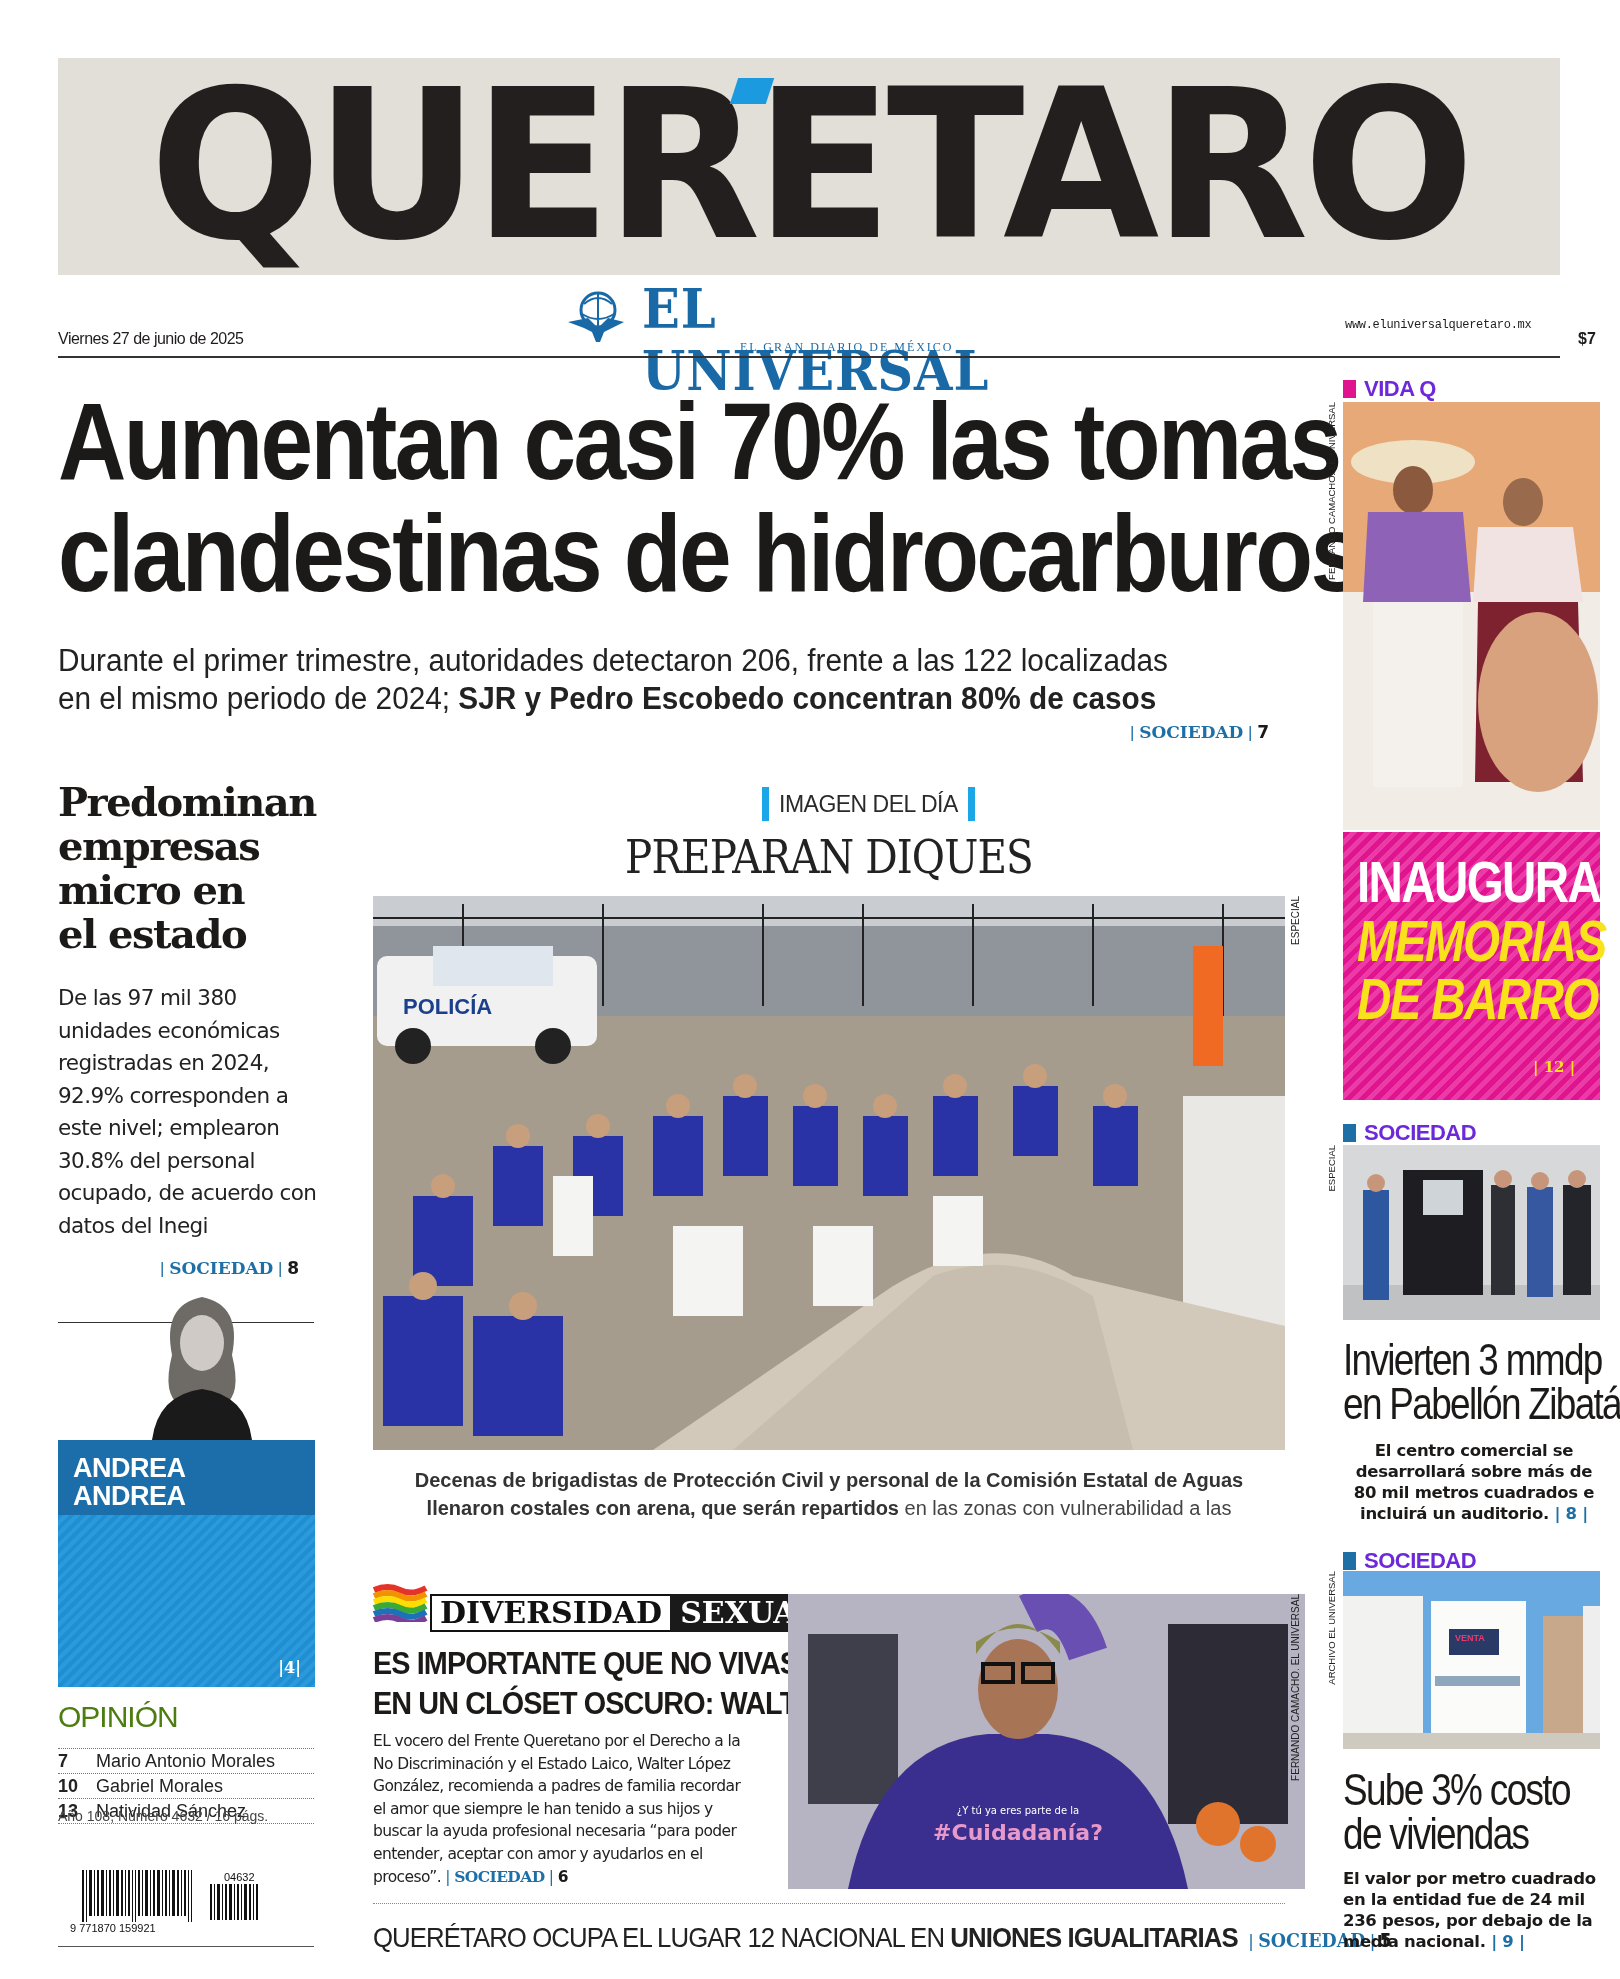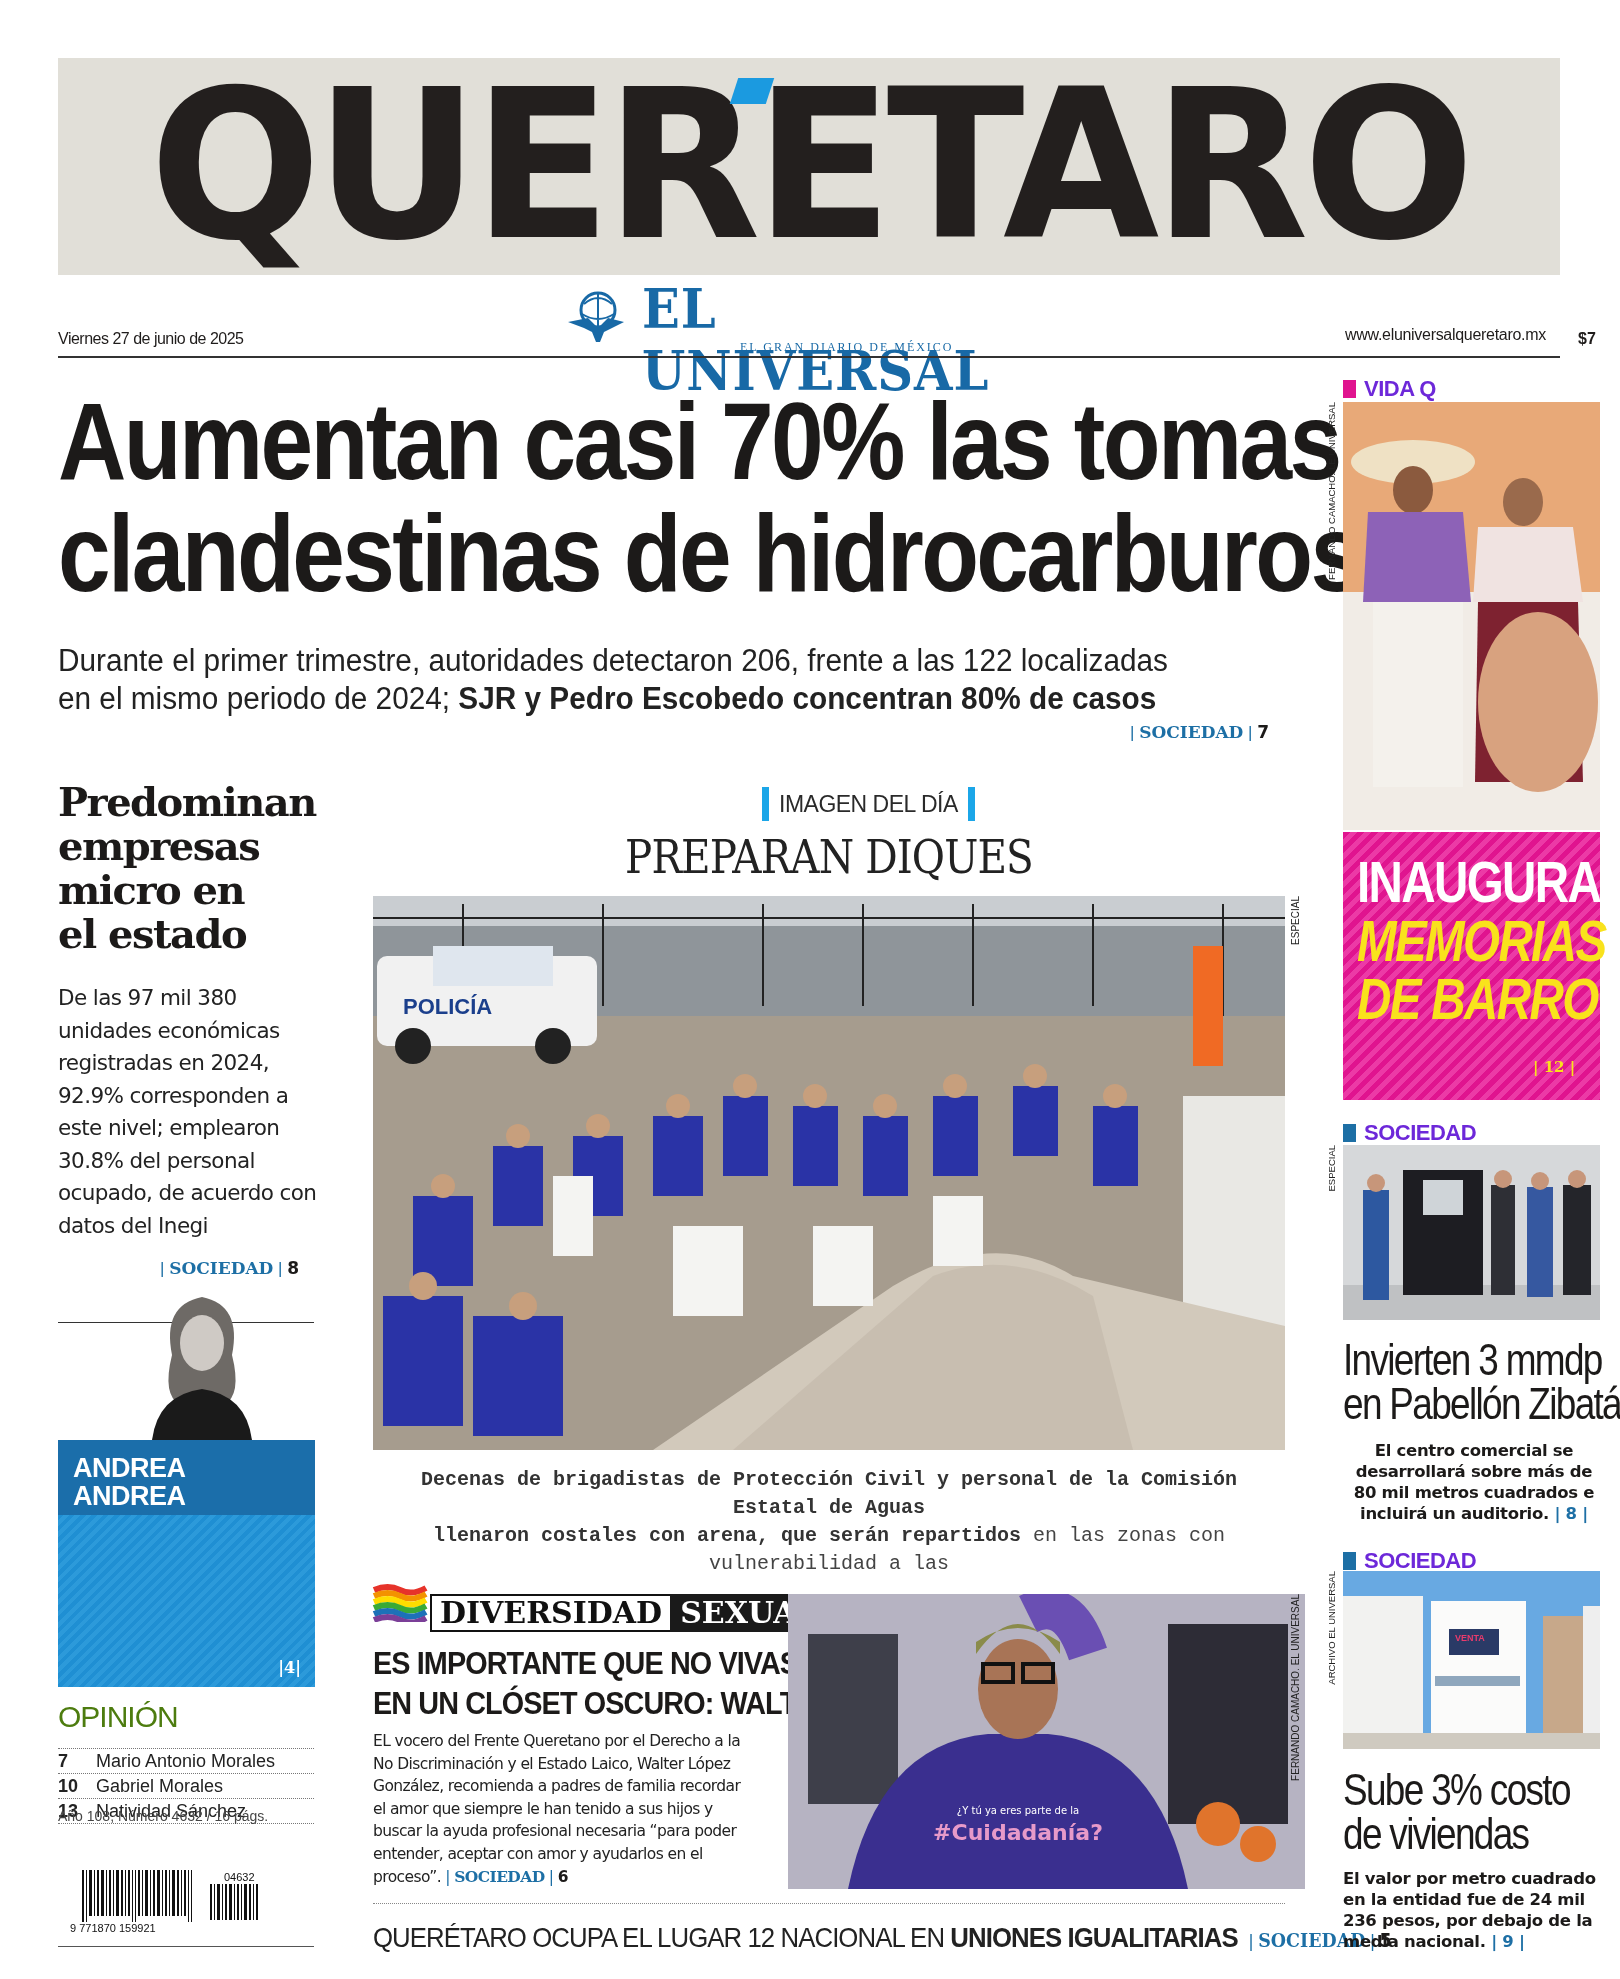--- a/index.html
+++ b/index.html
@@ -10,21 +10,21 @@
   #masthead { left:58px; top:58px; width:1502px; height:217px; background:#e1dfd8; }
   #masthead-title { position:absolute; left:0; right:0; top:8px; text-align:center; font-family:"DejaVu Sans","Liberation Sans", sans-serif; font-weight:bold; font-size:206px; letter-spacing:-6px; line-height:200px; color:#231f1e; transform:scaleX(0.98); }
   #accent { position:absolute; left:676px; top:20px; width:36px; height:26px; background:#1b9ae0; transform:skewX(-18deg); }
 
   #eu-logo { left:560px; top:284px; width:540px; height:70px; }
   #eu-name { position:absolute; left:82px; top:-6px; font-family:"DejaVu Serif", serif; font-weight:bold; font-size:54px; color:#1869a6; letter-spacing:1px; line-height:62px; transform:scaleX(0.92); transform-origin:left; }
   #eu-tag { position:absolute; left:180px; top:56px; font-family:"Liberation Serif", serif; font-size:12px; letter-spacing:2px; color:#1869a6; }
   #eu-globe { position:absolute; left:6px; top:4px; width:60px; height:56px; }
 
   #dateline { left:58px; top:330px; font-size:16px; letter-spacing:-0.5px; }
-  #website { left:1345px; top:326px; font-size:16px; letter-spacing:-0.3px; }
+  #website { left:1345px; top:318px; font-size:12px; letter-spacing:-0.3px;font-family:Liberation Mono, monospace; }
   #price { left:1578px; top:330px; font-size:16px; font-weight:bold; }
   #top-rule { left:58px; top:356px; width:1502px; height:2px; background:#333; }
 
   
   #headline { left:58px; top:385px; width:1240px; font-family:"Liberation Sans Narrow","Liberation Sans", sans-serif; font-weight:bold; font-size:110px; line-height:112px; letter-spacing:-3px; color:#1c1a19; transform:scaleX(0.86); transform-origin:left top; white-space:nowrap; }
   #dek { left:58px; top:642px; width:1240px; font-family:"Liberation Sans Narrow","Liberation Sans", sans-serif; font-size:31px; line-height:38px; color:#222; transform:scaleX(0.96); transform-origin:left top; white-space:nowrap; }
   #dek b { font-weight:bold; }
   .sect { font-family:"DejaVu Serif", serif; font-weight:bold; color:#1d6fa5; }
   .pipe { color:#1d6fa5; font-weight:normal; }
   .pg { font-family:"DejaVu Sans", sans-serif; font-weight:bold; color:#1c1a19; }
@@ -51,21 +51,21 @@
   #barcode { left:70px; top:1870px; width:230px; height:66px; }
   #bottom-left-rule { left:58px; top:1946px; width:256px; height:1px; background:#555; }
 
   
   #idd { left:762px; top:786px; height:36px; display:flex; align-items:center; gap:10px; }
   .idd-bar { width:7px; height:34px; background:#1ba6e8; }
   #idd-label { font-family:"Liberation Sans Narrow","Liberation Sans", sans-serif; font-size:23px; color:#2a2a2a; letter-spacing:-0.5px; }
   #idd-title { left:373px; top:830px; width:912px; text-align:center; font-family:"DejaVu Serif", serif; font-size:46px; color:#222; letter-spacing:-1px; transform:scaleX(0.88); }
   #main-photo { left:373px; top:896px; width:912px; height:554px; overflow:hidden; background:#9aa0a3; }
   #main-credit { left:1290px; top:896px; font-size:10px; writing-mode:vertical-rl; transform:rotate(180deg); color:#222; }
-  #main-caption { left:373px; top:1466px; width:912px; text-align:center; font-family:Liberation Mono, monospace; font-size:20px; line-height:28px; color:#444; }
+  #main-caption { left:373px; top:1466px; width:912px; text-align:center; font-family:Liberation Sans, sans-serif; font-size:20px; line-height:28px; color:#444; }
   #main-caption b { color:#333; }
 
   
   #div-flag { left:372px; top:1582px; width:56px; height:40px; }
   #div-banner { left:430px; top:1594px; height:38px; display:flex; }
   #div-w1 { border:2px solid #111; border-right:none; padding:0 8px; font-family:"DejaVu Serif", serif; font-weight:bold; font-size:30px; line-height:34px; color:#111; letter-spacing:0px; background:#fff; }
   #div-w2 { background:#1a1a1a; color:#fff; padding:0 10px; font-family:"DejaVu Serif", serif; font-weight:bold; font-size:30px; line-height:38px; }
   #div-head { left:373px; top:1643px; width:390px; font-family:"Liberation Sans Narrow","Liberation Sans", sans-serif; font-weight:bold; font-size:32px; line-height:40px; color:#1c1a19; letter-spacing:-1px; transform:scaleX(0.9); transform-origin:left top; white-space:nowrap; }
   #div-body { left:373px; top:1730px; width:370px; font-family:"DejaVu Sans", sans-serif; font-size:15.5px; line-height:22.6px; color:#222; letter-spacing:-0.6px; }
   #div-photo { left:788px; top:1594px; width:517px; height:295px; overflow:hidden; background:#bfc3c9; }

